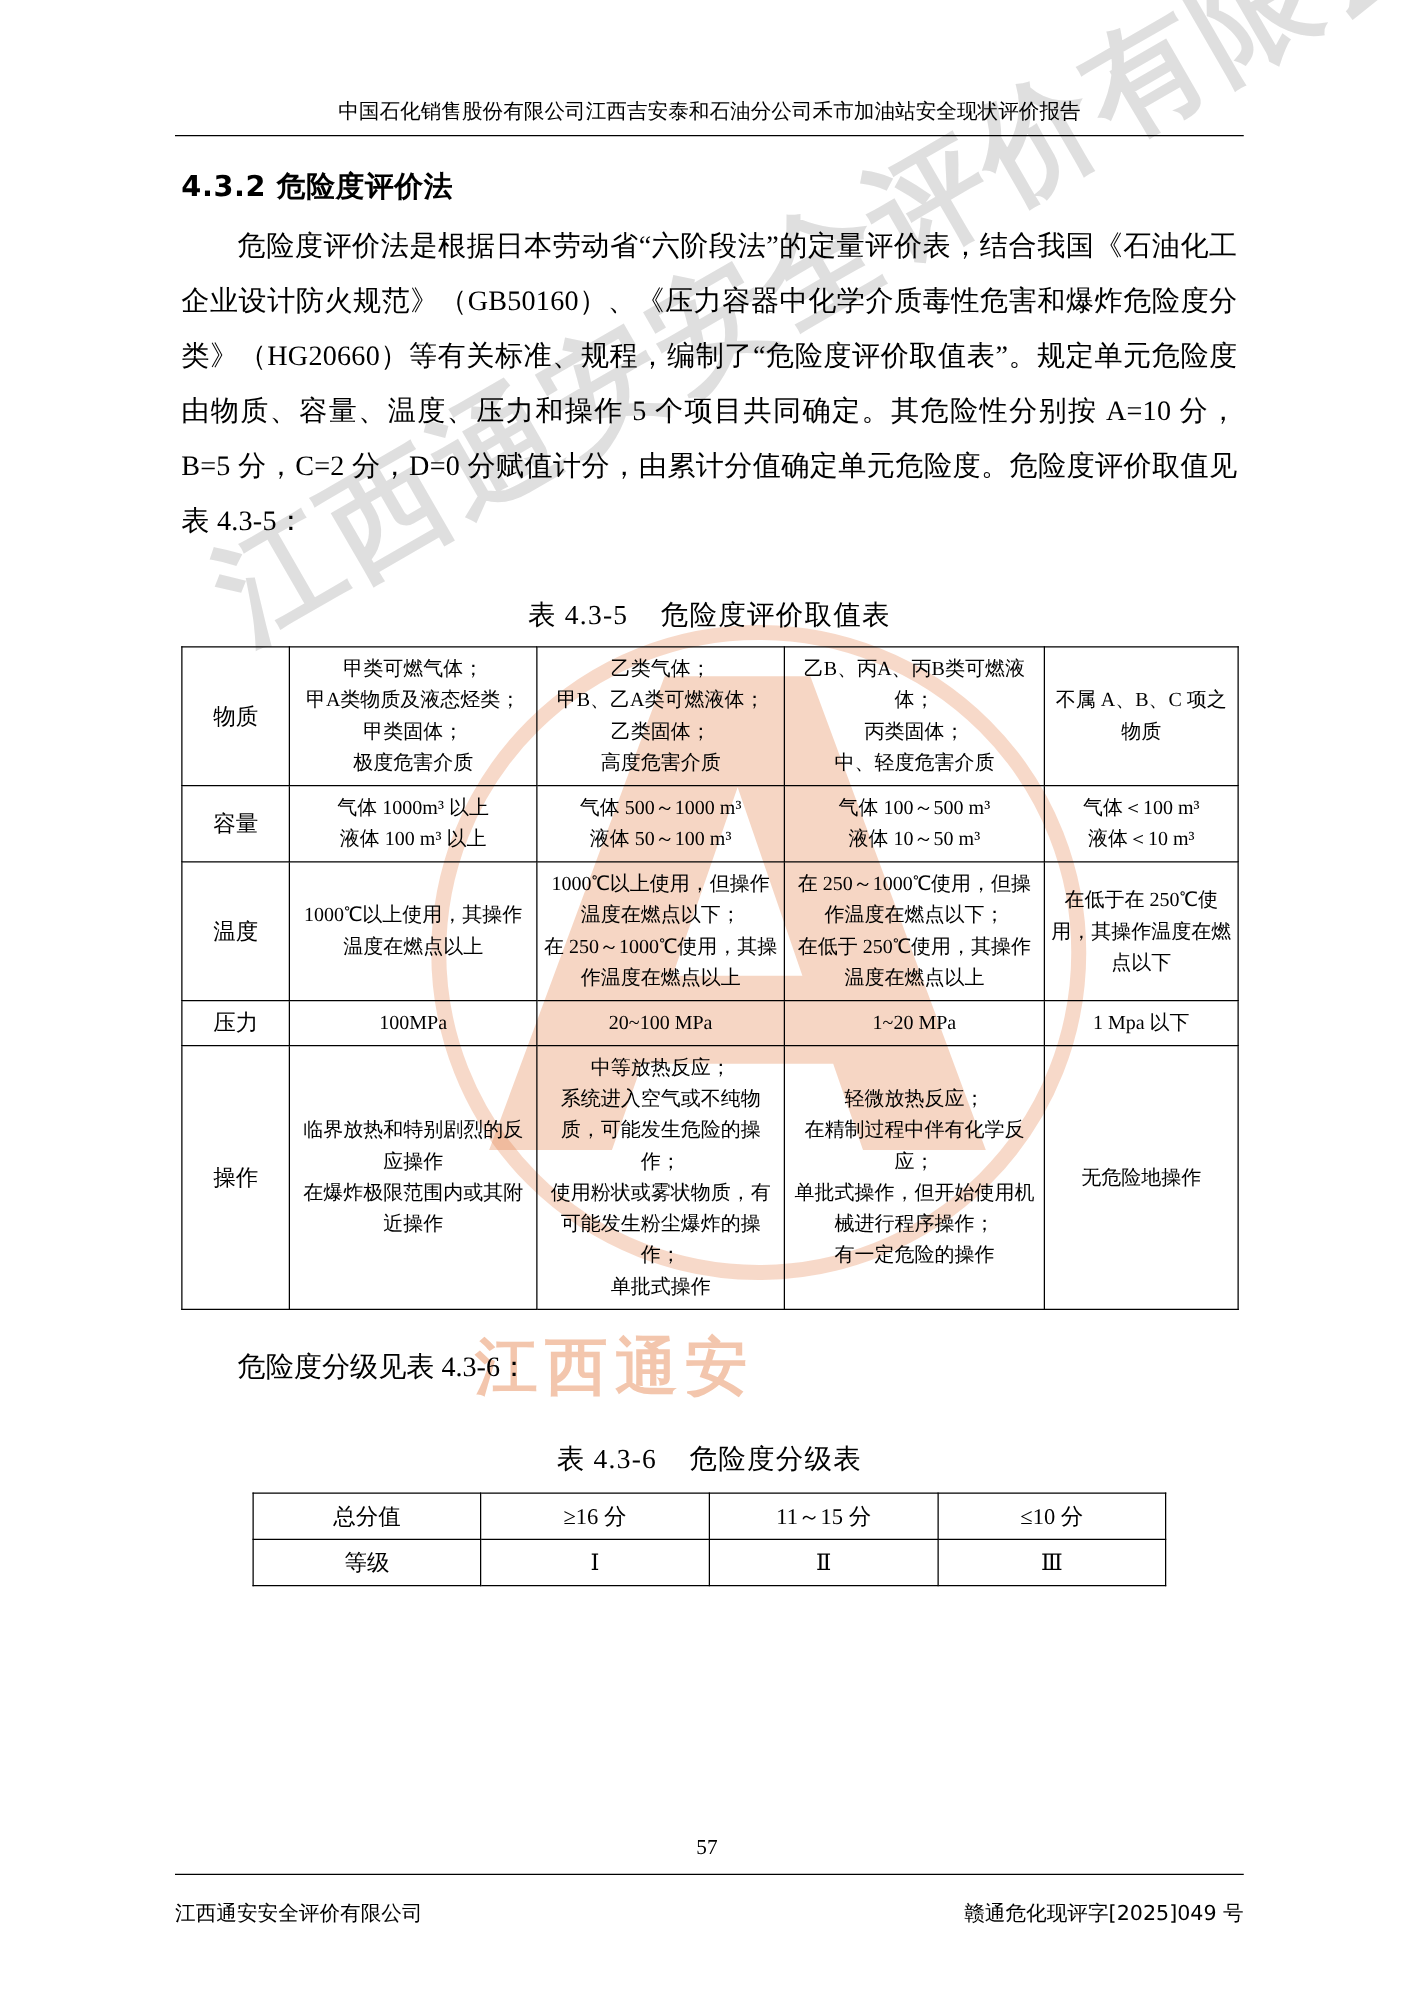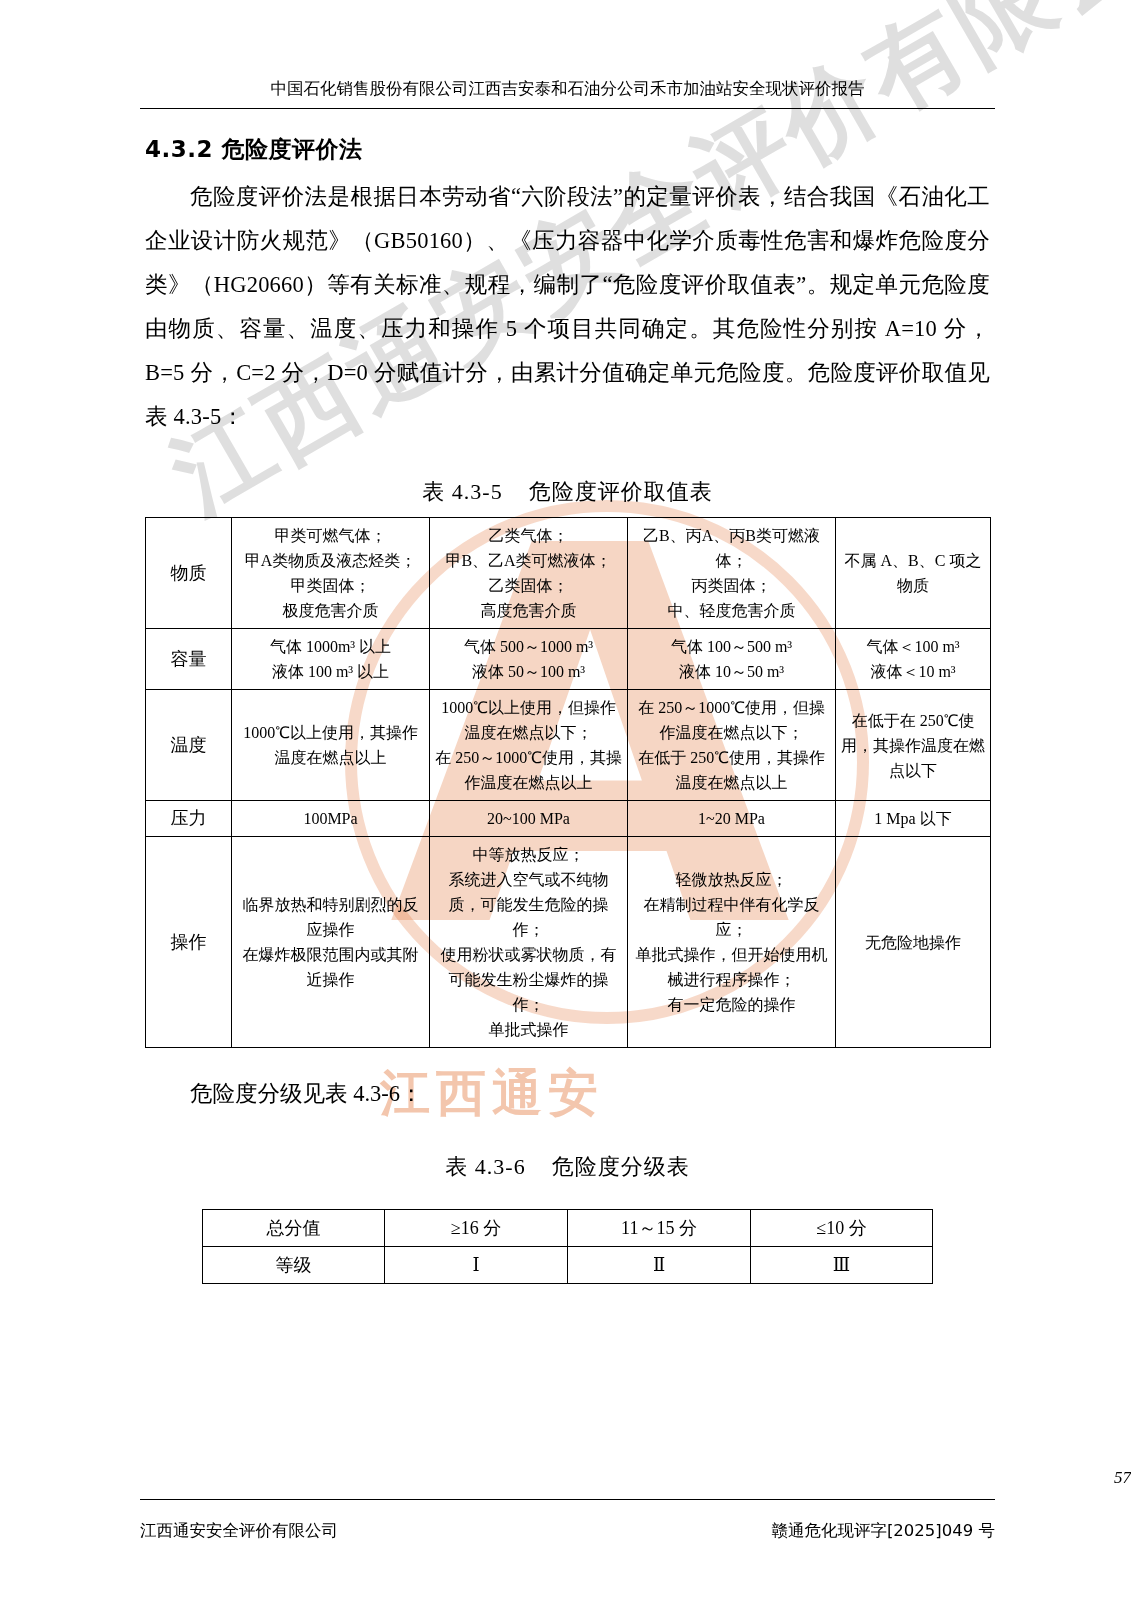--- a/index.html
+++ b/index.html
@@ -174,41 +174,40 @@
   
   .mid-text {
     font-size: 22.5px;
     margin: 26px 0 0 0;
     text-indent: 45px;
     line-height: 40px;
   }
   table.grade {
     border-collapse: collapse;
     width: 730px;
-    margin: 27px auto 0 auto;
+    margin: 12px auto 0 auto;
     table-layout: fixed;
   }
   table.grade td {
     border: 1px solid #000;
     text-align: center;
     font-size: 18px;
     padding: 5px 2px;
     line-height: 26px;
   }
 
   
   .pageno {
     position: absolute;
     bottom: 112px;
     left: 0;
     width: 1131px;
-    text-align: right;
+    text-align: center;
     font-size: 17px;
     z-index: 3;
-    font-style: italic;
   }
   .footer-rule {
     position: absolute;
     bottom: 100px;
     left: 140px;
     width: 855px;
     border-bottom: 1.5px solid #000;
     z-index: 3;
   }
   .footer {

